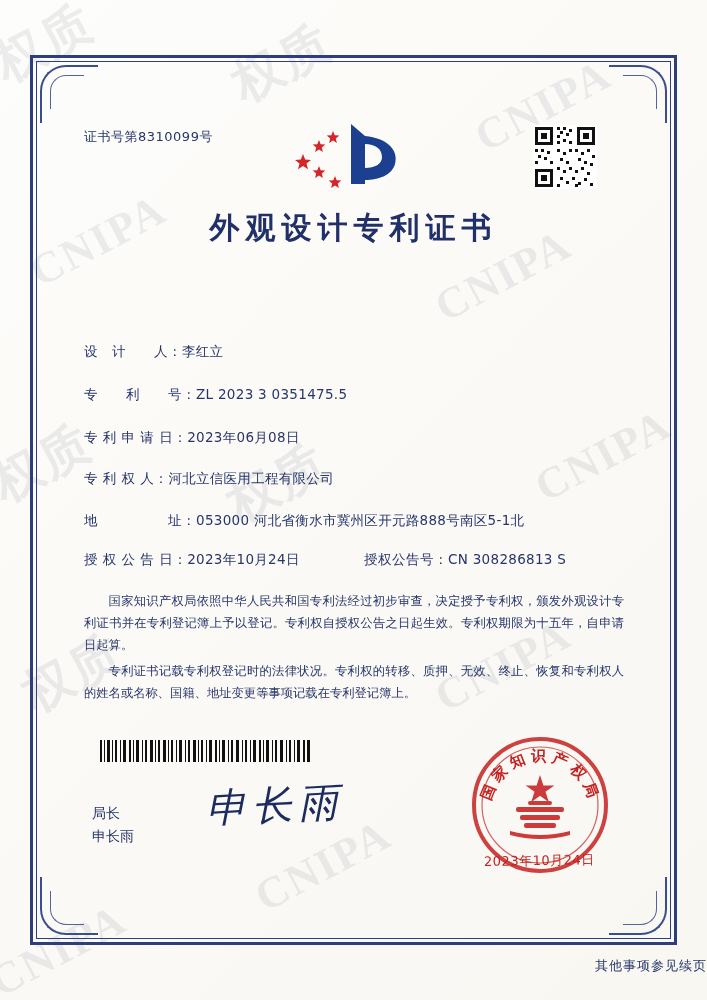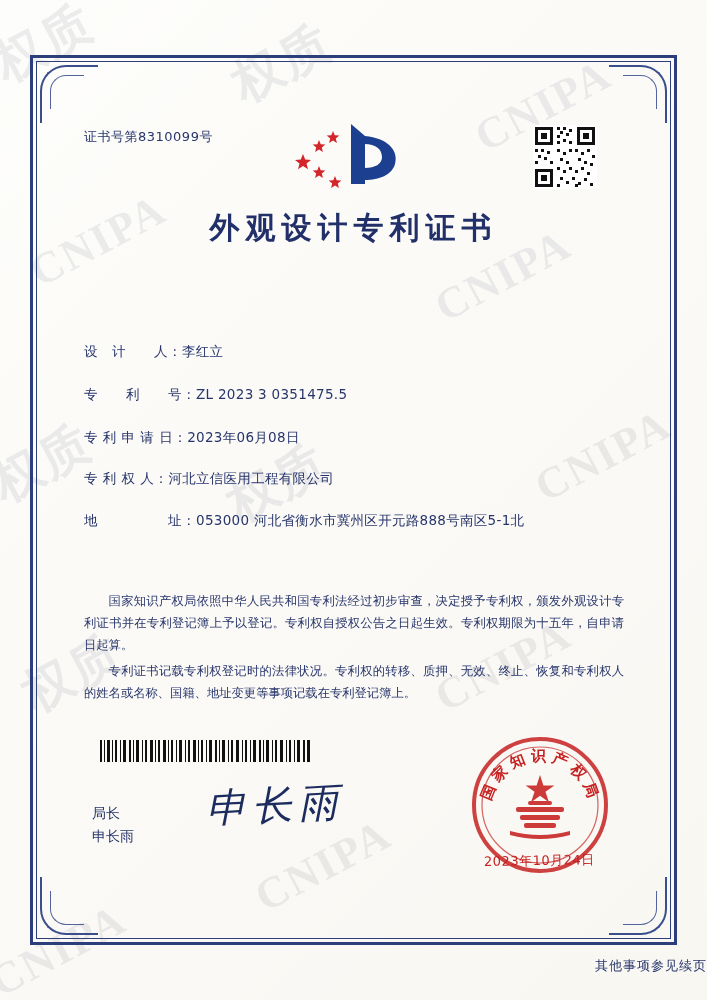--- a/index.html
+++ b/index.html
@@ -346,21 +346,27 @@
   </div>
 
   <div class="field" id="f-owner">
     <span class="flabel">专 利 权 人：</span><span class="fvalue">河北立信医用工程有限公司</span>
   </div>
 
   <div class="field" id="f-addr">
     <span class="flabel">地　　　　　址：</span><span class="fvalue">053000 河北省衡水市冀州区开元路888号南区5-1北</span>
   </div>
 
-
+  <div class="field" id="f-grant">
+    <span class="flabel">授 权 公 告 日：</span><span class="fvalue">2023年10月24日</span>
+  </div>
+
+  <div class="field" id="f-notice">
+    <span class="flabel">授权公告号：</span><span class="fvalue">CN 308286813 S</span>
+  </div>
 
   <div class="para" id="p2">专利证书记载专利权登记时的法律状况。专利权的转移、质押、无效、终止、恢复和专利权人的姓名或名称、国籍、地址变更等事项记载在专利登记簿上。</div>
   <div class="para" id="p1">国家知识产权局依照中华人民共和国专利法经过初步审查，决定授予专利权，颁发外观设计专利证书并在专利登记簿上予以登记。专利权自授权公告之日起生效。专利权期限为十五年，自申请日起算。</div>
 
   <div id="barcode">
     <svg width="210" height="22" viewBox="0 0 210 22" xmlns="http://www.w3.org/2000/svg">
       <g fill="#111">
         <rect x="0" y="0" width="2" height="22"></rect>
           <rect x="4" y="0" width="1" height="22"></rect>
         <rect x="7" y="0" width="3" height="22"></rect>

